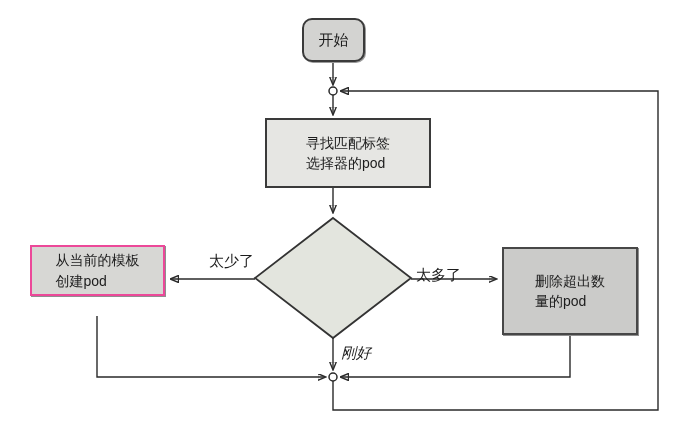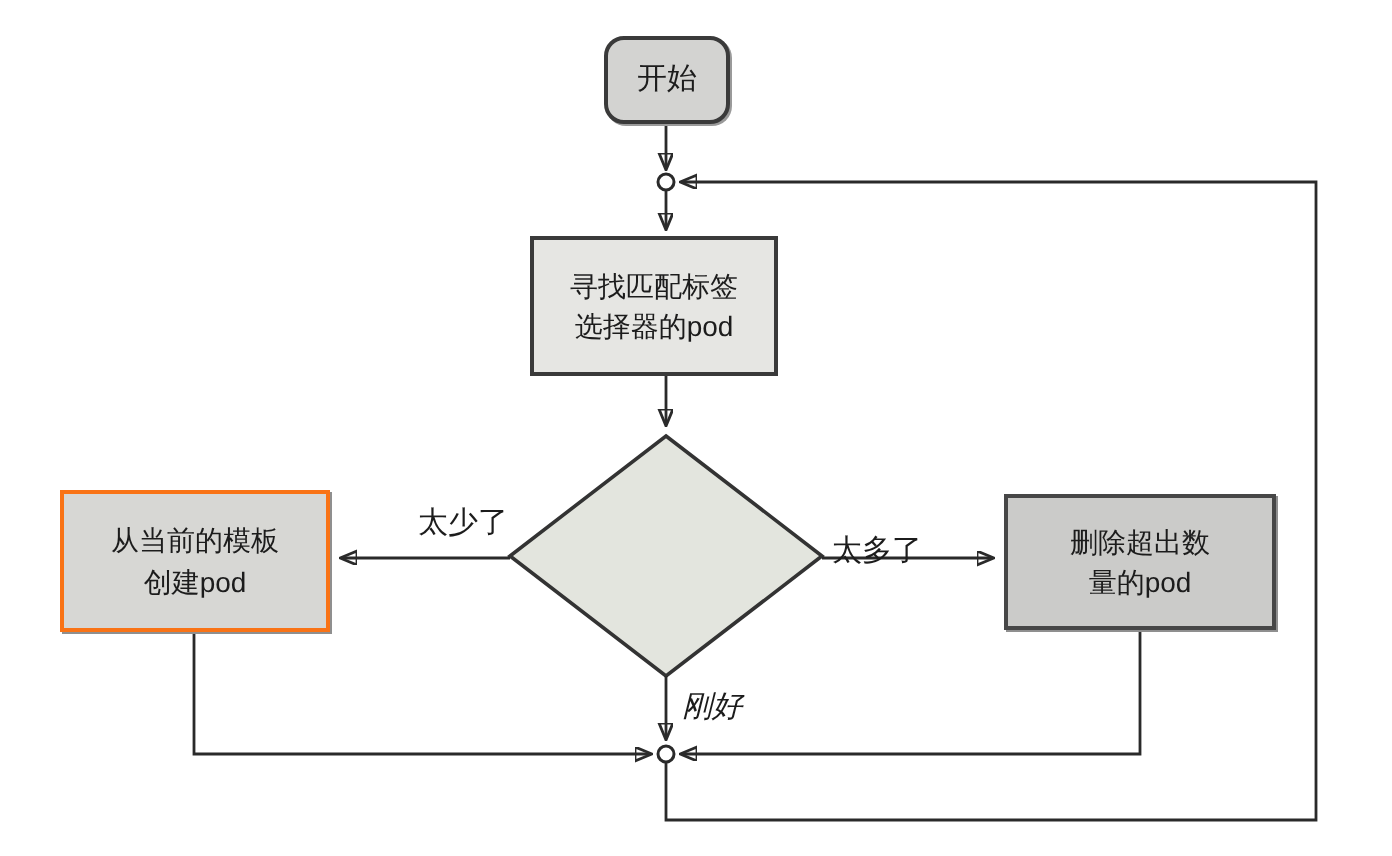--- a/index.html
+++ b/index.html
@@ -34,47 +34,47 @@
   .wires .junction {
     fill: #ffffff;
     stroke: #2a2a2a;
     stroke-width: 1.5;
   }
   .node {
     position: absolute;
     display: flex;
     align-items: center;
     justify-content: center;
-    text-align: center;
+    text-align: left;
     white-space: pre-line;
     font-size: 14px;
     line-height: 1.45;
     box-sizing: border-box;
   }
   .node-start {
     left: 302px; top: 18px; width: 63px; height: 44px;
     background: #d3d3d1;
     border: 2px solid #3a3a3a;
     border-radius: 10px;
     font-size: 15px;
     box-shadow: 1px 1px 0 #9a9a9a;
   }
   .node-find {
-    left: 265px; top: 118px; width: 124px; height: 70px;
+    left: 265px; top: 118px; width: 166px; height: 70px;
     background: #e6e6e3;
     border: 2px solid #3a3a3a;
   }
   .node-create {
-    left: 30px; top: 245px; width: 135px; height: 71px;
+    left: 30px; top: 245px; width: 135px; height: 51px;
     background: #d7d7d4;
-    border: 2px solid #f97316;
+    border: 2px solid #ec4899;
     box-shadow: 1px 1px 0 #8f8f8f;
   }
   .node-delete {
-    left: 502px; top: 247px; width: 136px; height: 68px;
+    left: 502px; top: 247px; width: 136px; height: 88px;
     background: #cbcbc9;
     border: 2px solid #474747;
     box-shadow: 1px 1px 0 #8f8f8f;
   }
   .node-compare-text {
     left: 256px; top: 249px; width: 154px; height: 58px;
     background: transparent;
     font-size: 13.5px;
   }
   .edge-label {

